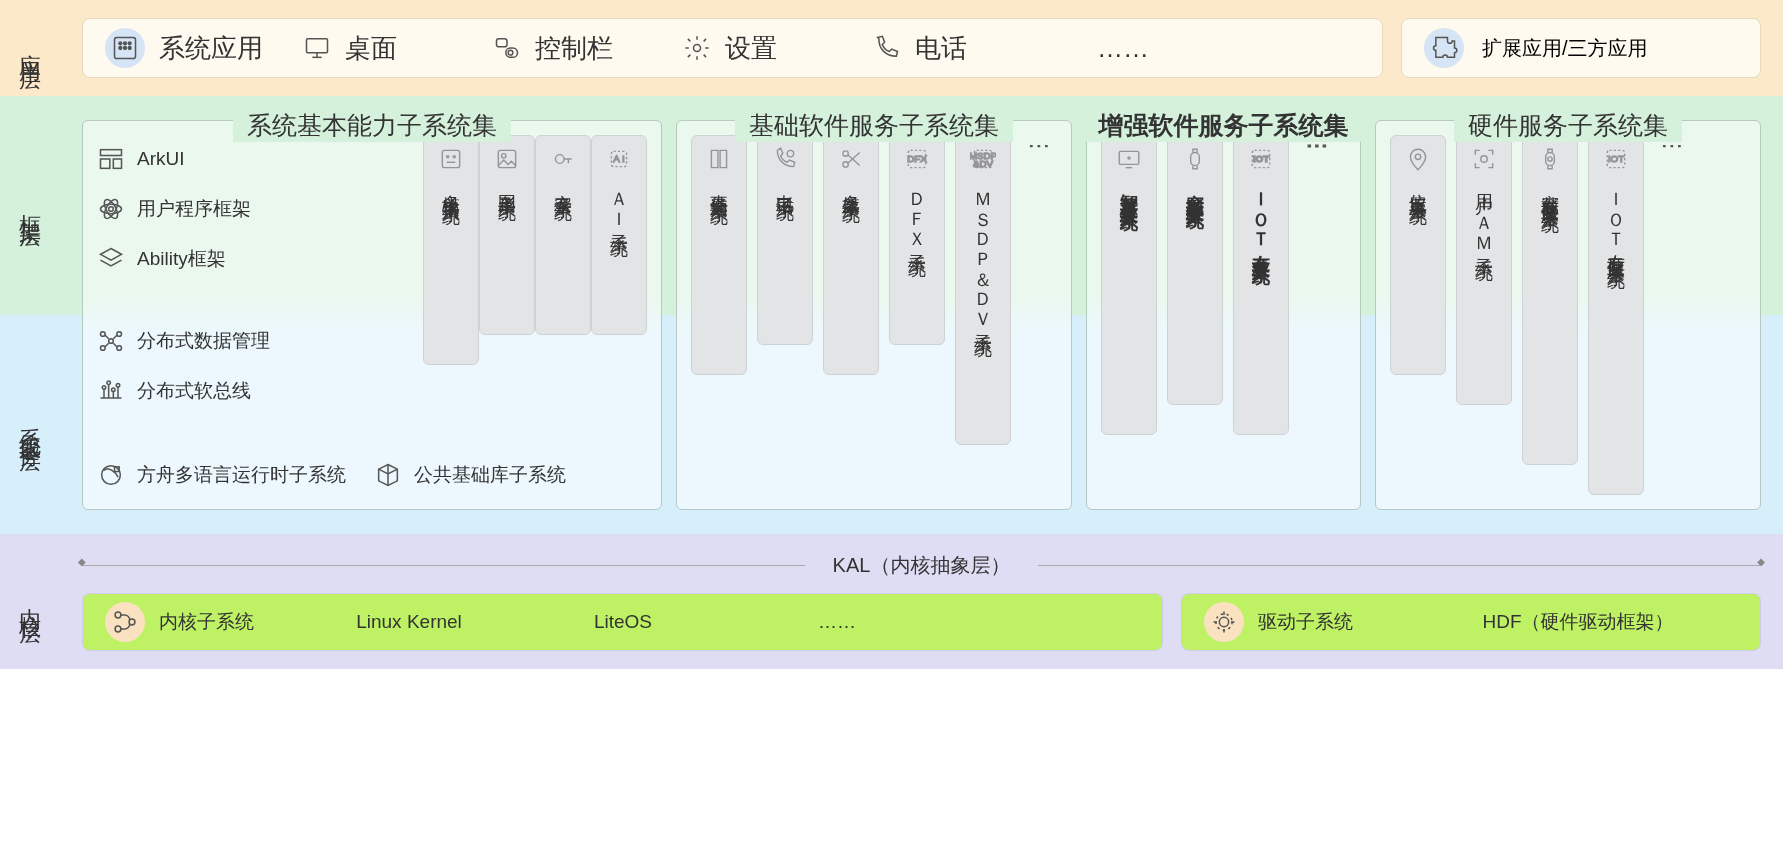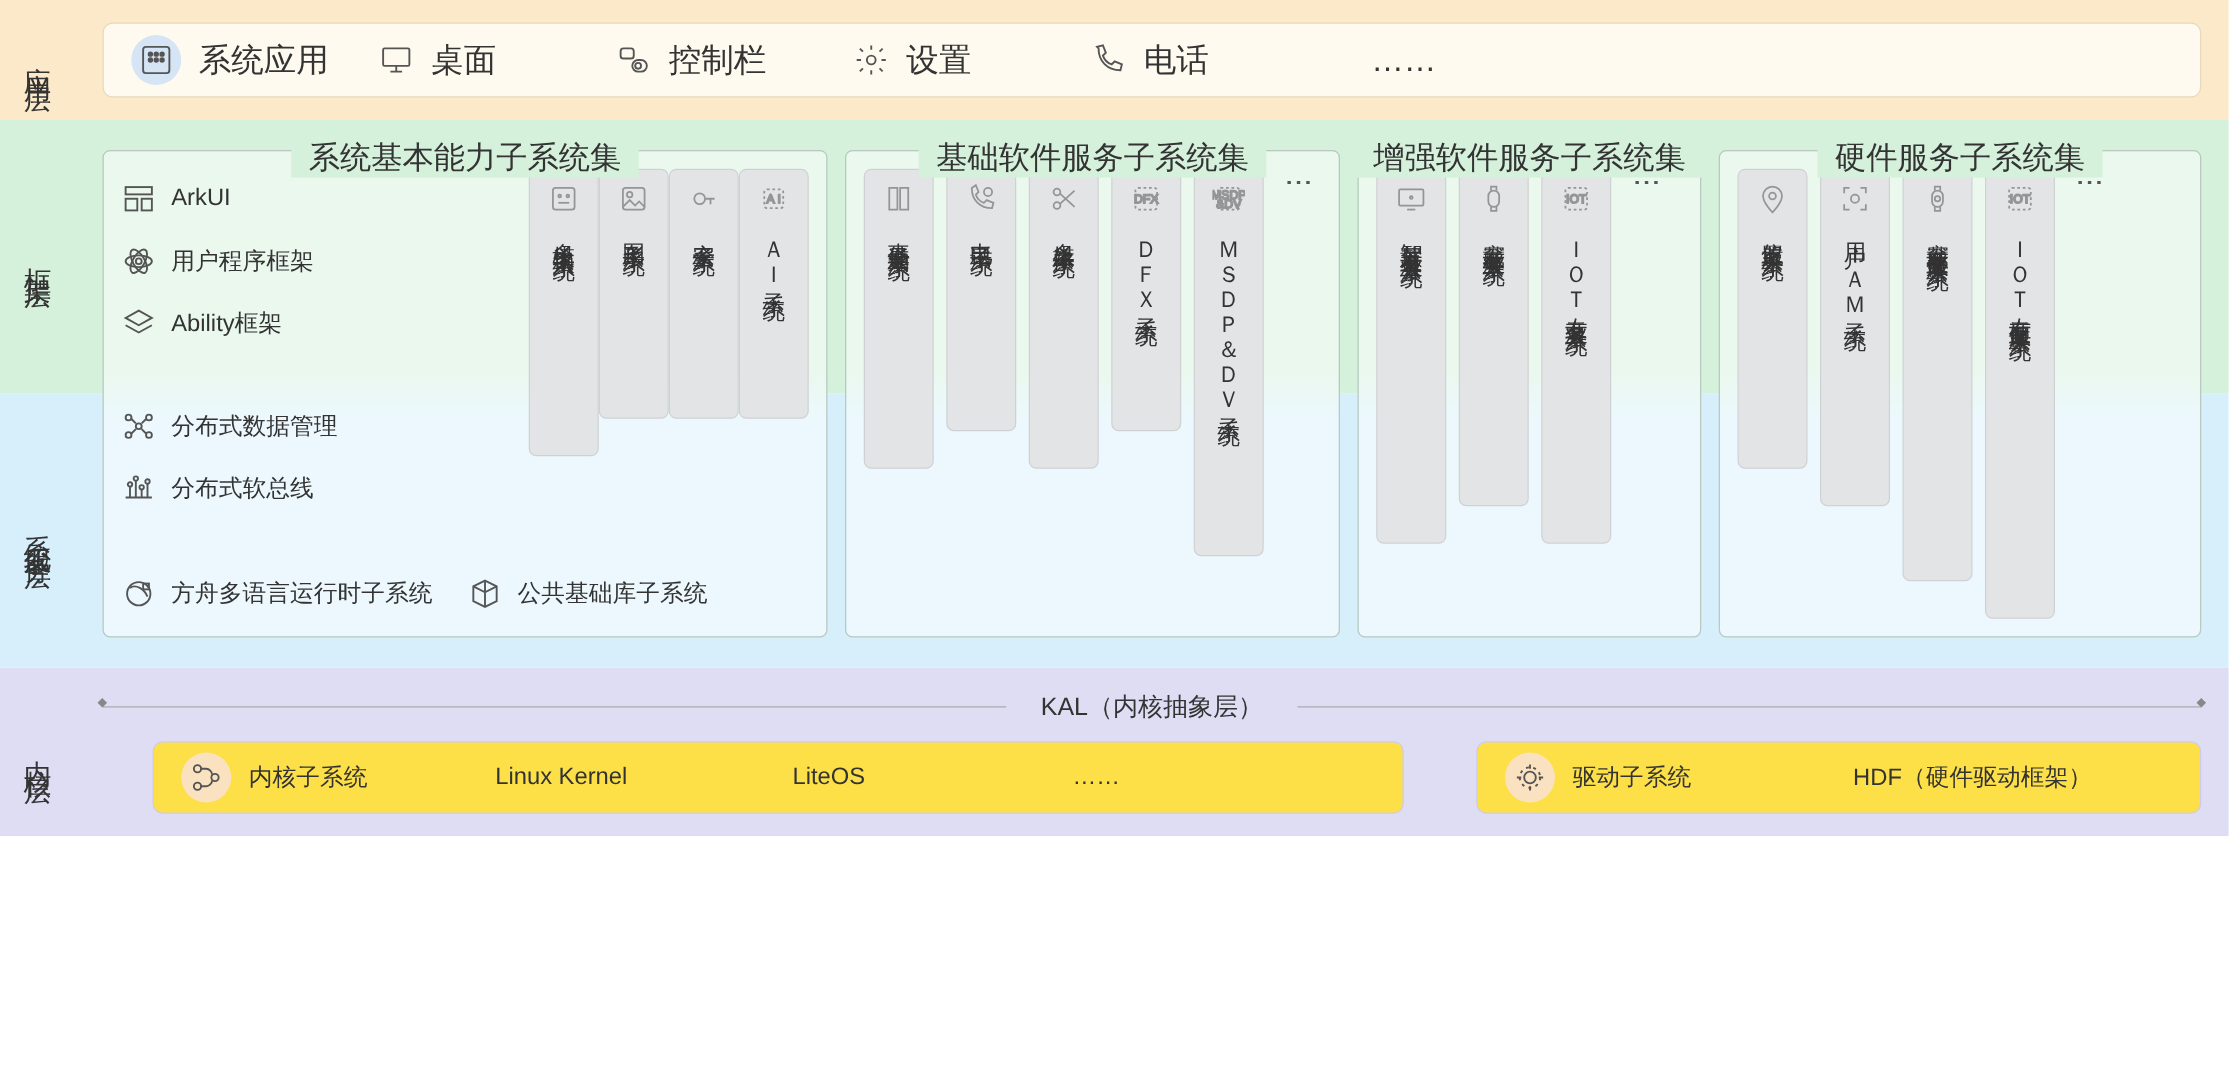--- a/index.html
+++ b/index.html
@@ -32,21 +32,21 @@
 .split-labels { width: 60px; display: flex; flex-direction: column; }
 .split-label { flex: 1; display:flex; align-items:center; justify-content:center; font-size: 22px; color:#333; }
 .split-label span { writing-mode: vertical-rl; text-orientation: upright; letter-spacing: 6px; }
 .split-body { flex:1; padding: 24px 22px; display:flex; gap: 14px; }
 
 .group { border: 1px solid #b8c9c0; border-radius: 6px; padding: 14px 14px; display:flex; flex-direction: column; position: relative; background: linear-gradient(#ebf8ee 0%, #ebf8ee 45%, #ecf8fd 55%, #ecf8fd 100%); }
 .group-title { position:absolute; top:-12px; left:50%; transform:translateX(-50%); padding: 0 14px; font-size: 25px; color:#333; background: linear-gradient(#d5f0db,#d5f0db); white-space: nowrap; }
 
 .g-basic { flex: 0 0 580px; }
 .g-base-sw { flex: 0 0 395px; }
-.g-enh { flex: 0 0 275px; }
+.g-enh { flex: 0 0 275px; font-weight: bold; }
 .g-hw { flex: 1; }
 
 .vcard { background: #e3e4e6; border: 1px solid #cfd2d4; border-radius: 6px; width: 56px; display:flex; flex-direction:column; align-items:center; padding: 10px 4px; gap: 8px; }
 .vcard .vicon { width: 26px; height: 26px; opacity: 0.55; }
 .vcard .vtext { font-size: 18px; color:#333; writing-mode: vertical-rl; text-orientation: upright; letter-spacing: 2px; }
 .vmore { width: 36px; display:flex; align-items:center; justify-content:center; font-size: 22px; color:#555; writing-mode: vertical-rl; }
 
 .basic-grid { display:flex; gap: 14px; height: 100%; }
 .basic-left { flex:1; display:flex; flex-direction:column; gap: 10px; justify-content: flex-start; padding-top: 4px;}
 .basic-left .row { display:flex; align-items:center; gap: 12px; font-size: 19px; color:#333; min-height: 40px;}
@@ -56,21 +56,21 @@
 .sw-row, .enh-row, .hw-row { display:flex; gap: 10px; height: 100%; align-items:flex-start; }
 
 
 .kernel-layer { background: #dfddf4; }
 .kal-wrap { display:flex; align-items:center; gap: 10px; margin-bottom: 14px; justify-content: space-between; }
 .kal-line { flex:1; height:1px; background:#aaa; position:relative;}
 .kal-line::before { content:"◆"; position:absolute; left:-4px; top:-9px; font-size:10px; color:#888;}
 .kal-line.right::before { left:auto; right:-4px; }
 .kal-title { font-size: 20px; color:#333; padding: 0 18px; }
 .kernel-row { display:flex; gap: 18px; }
-.kbox { background:#fde047; border:1px solid #cfcbe8; border-radius:8px; height:58px; display:flex; align-items:center; padding: 0 22px; gap: 34px; margin-left: 40px; }
+.kbox { background:#bef264; border:1px solid #cfcbe8; border-radius:8px; height:58px; display:flex; align-items:center; padding: 0 22px; gap: 34px; }
 .kbox.main { flex: 1; }
 .kbox.drv { width: 580px; }
 .kitem { display:flex; align-items:center; gap:14px; font-size:19px; color:#333; min-width: 180px; justify-content:center;}
 .kitem.first { justify-content: flex-start; }
 .tiny-label { font-size: 9px; fill:#777; font-family: sans-serif; }
 </style>
 </head>
 <body>
 
 <div class="layer app-layer">
@@ -129,20 +129,30 @@
           <span class="icon">
               <svg viewBox="0 0 24 24">
                 <path d="M5 4c0 9 6 15 15 15l1-4-5-2-2 2c-3-1-5-3-6-6l2-2-2-5-4 1z"></path>
               </svg>
             </span>
           <span>电话</span>
         </div>
         <div class="app-item" style="justify-content:center;min-width:120px;">
           <span>……</span>
         </div>
+      </div>
+      <div class="app-box app-ext">
+        <span class="icon-circle blue">
+            <span class="icon">
+              <svg viewBox="0 0 24 24">
+                <path d="M9 3h6v3a2 2 0 1 0 4 0h2v6a2 2 0 1 1 0 4v4h-6a2 2 0 1 0-4 0H5v-6a2 2 0 1 1 0-4V3z"></path>
+              </svg>
+            </span>
+          </span>
+        <span style="font-size:20px;">扩展应用/三方应用</span>
       </div>
     </div>
   </div>
 </div>
 
 <div class="split-wrap">
   <div class="split-bg-top"></div>
   <div class="split-bg-bot"></div>
   <div class="split-content">
     <div class="split-labels">

